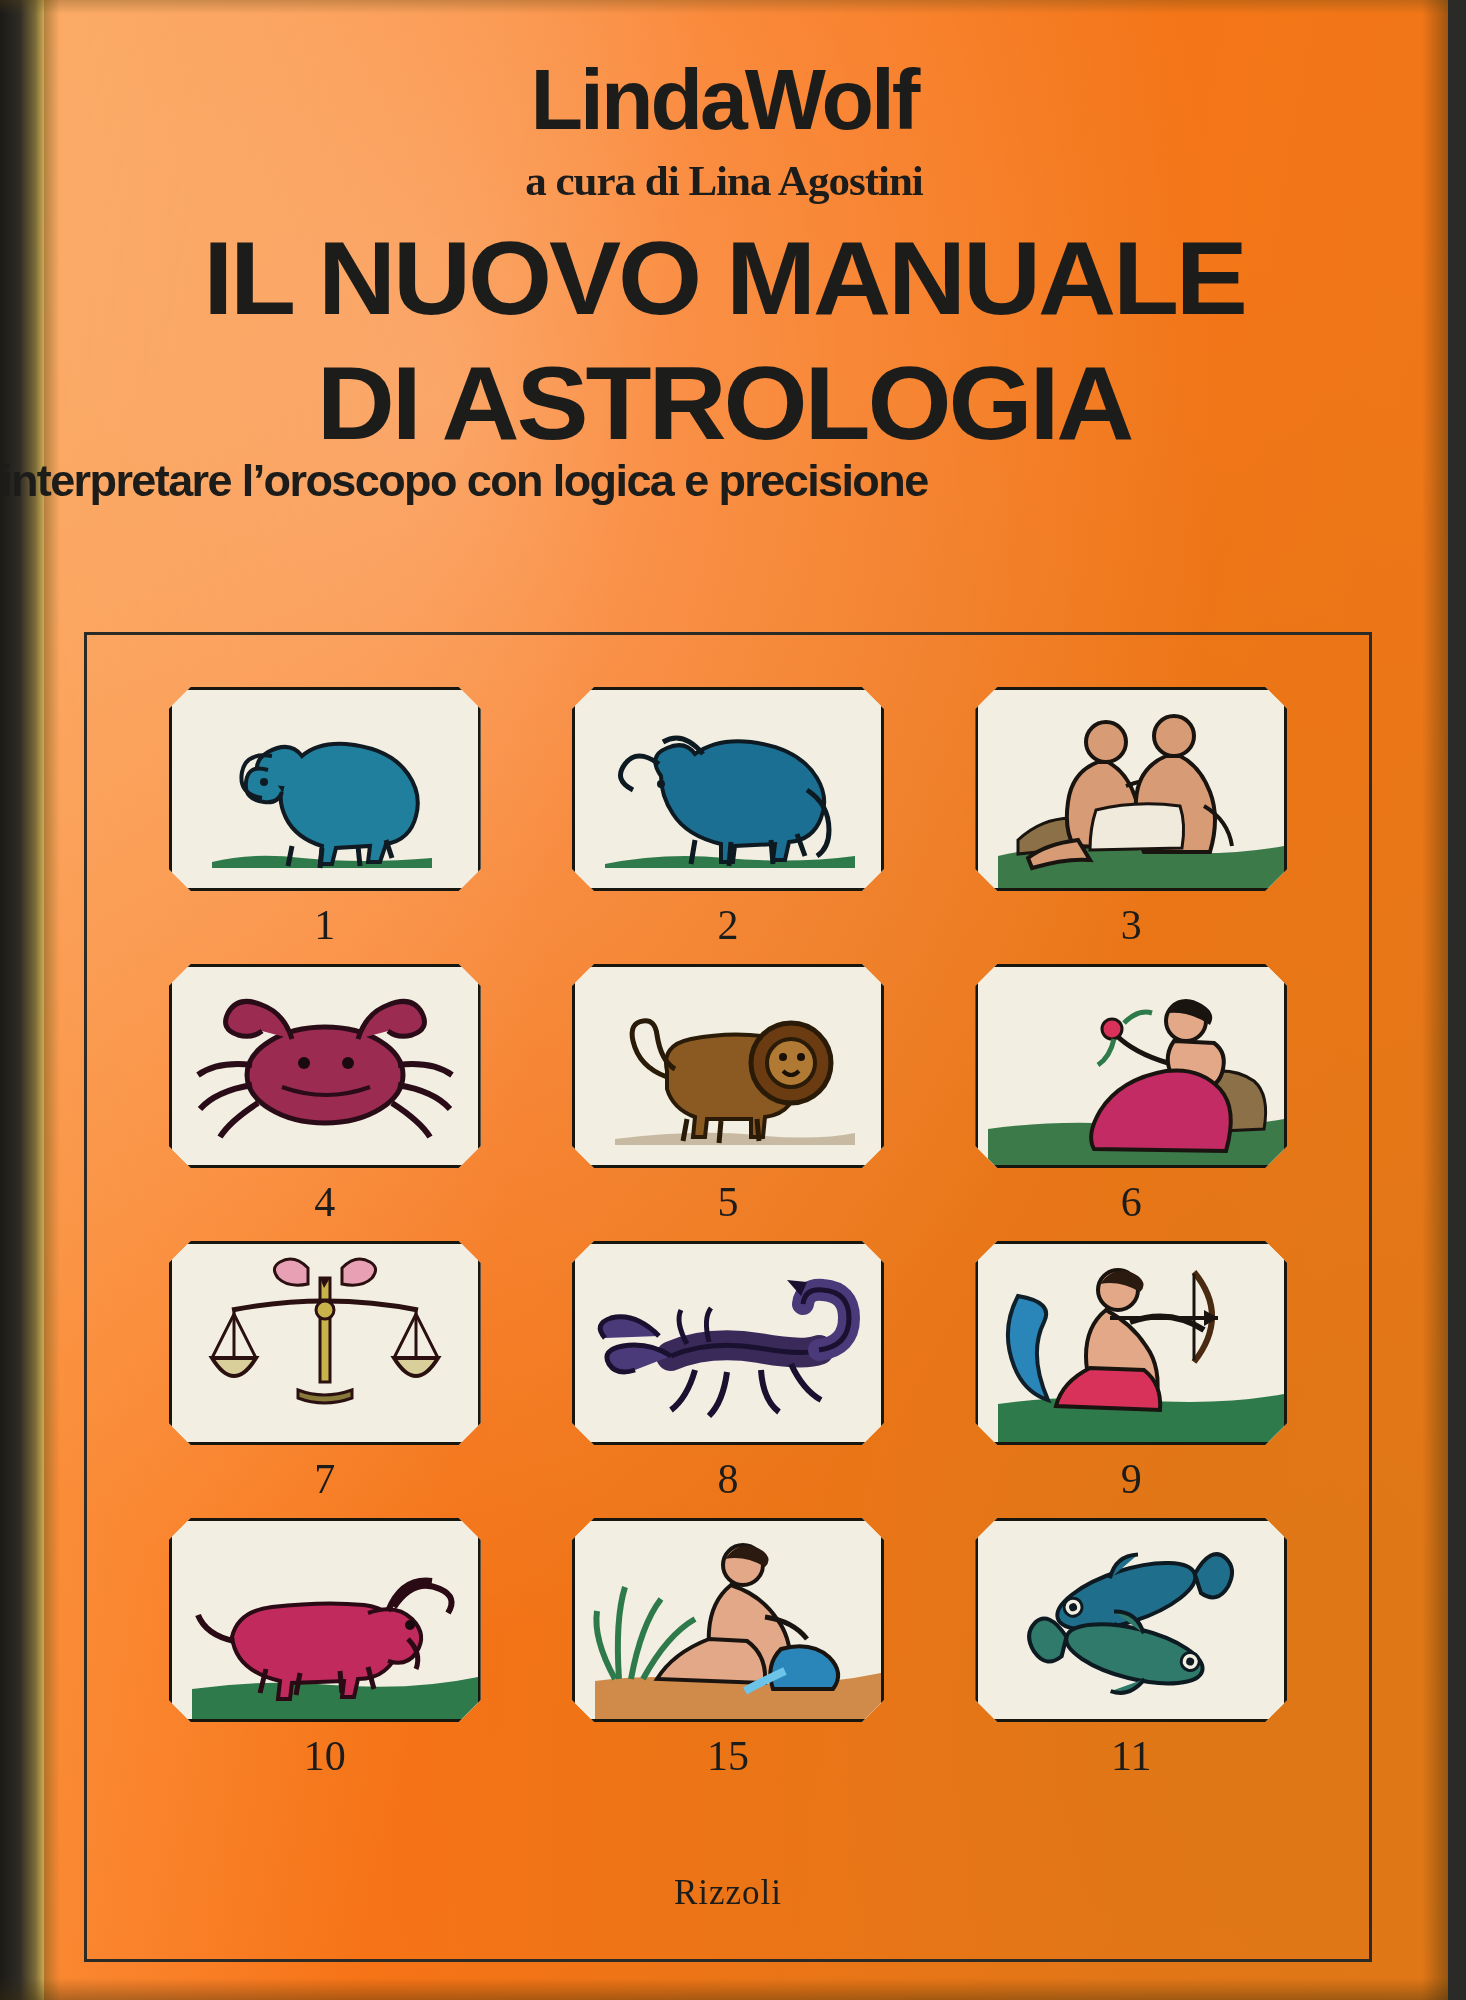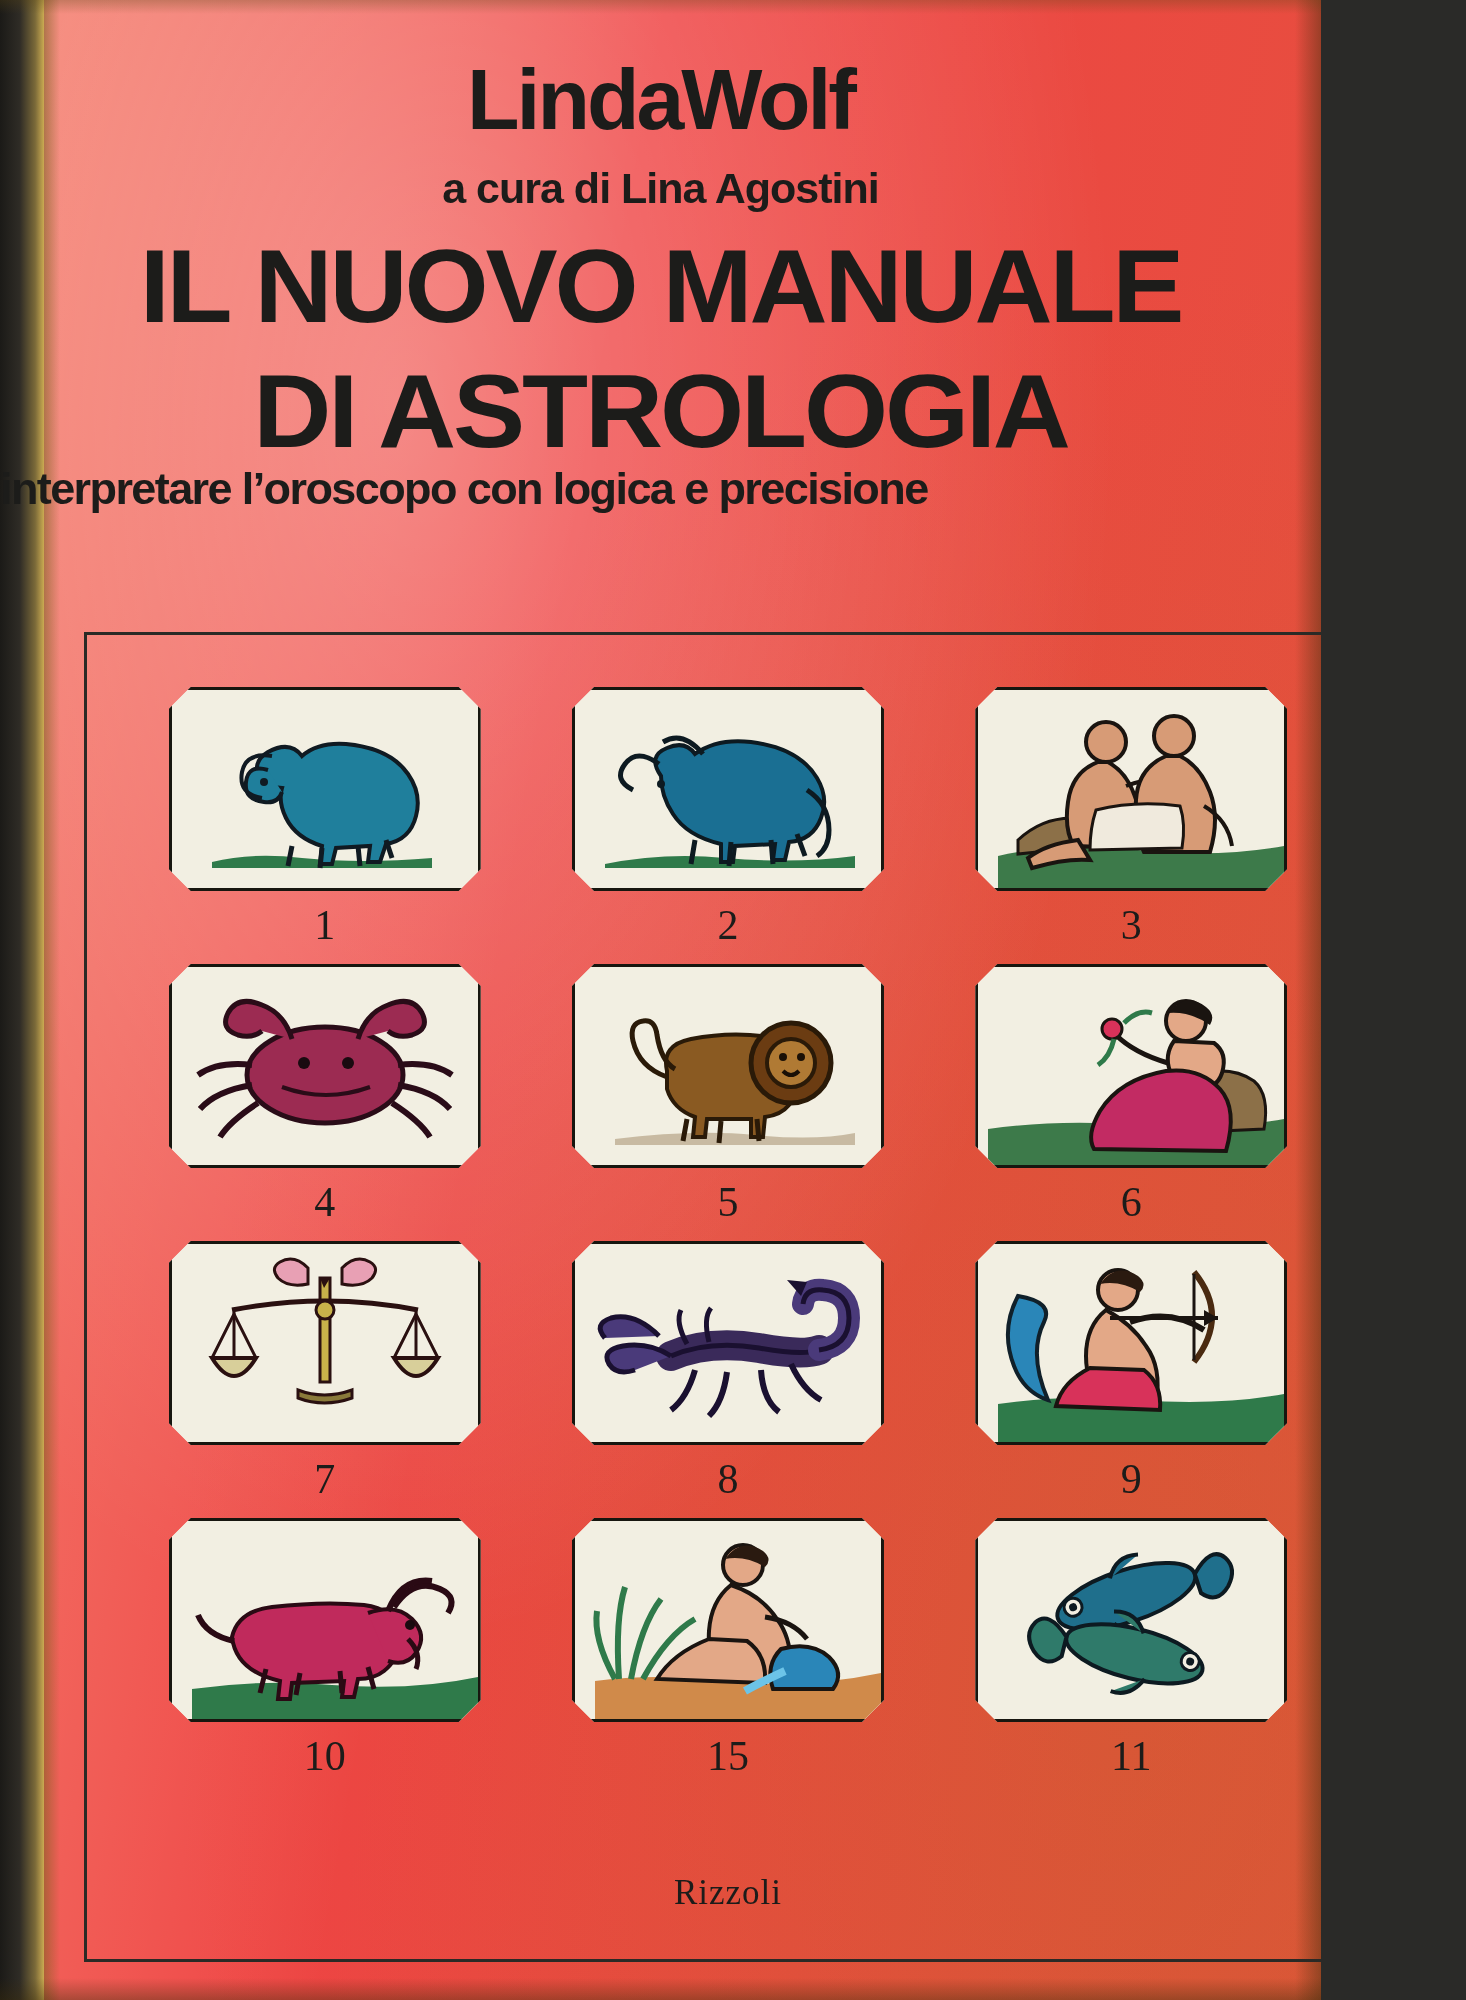--- a/index.html
+++ b/index.html
@@ -10,23 +10,23 @@
   body {
     width: 1466px;
     height: 2000px;
     overflow: hidden;
     font-family: "Liberation Sans", sans-serif;
   }
 
   
   #cover {
     position: relative;
-    width: 1321px;
+    width: 1448px;
     height: 2000px;
-    background: #ef4444;
+    background: #f97316;
     overflow: hidden;
   }
   
   #cover::before {
     content: "";
     position: absolute;
     inset: 0;
     background:
       radial-gradient(ellipse at 30% 20%, rgba(255,255,255,0.30), rgba(255,255,255,0) 55%),
       radial-gradient(ellipse at 85% 85%, rgba(160,120,20,0.22), rgba(160,120,20,0) 60%),
@@ -83,26 +83,26 @@
     text-align: center;
     font-family: "Liberation Sans", sans-serif;
     font-weight: bold;
     font-size: 86px;
     letter-spacing: -3px;
     color: #1c1c1a;
     line-height: 1.02;
   }
   .editor {
     text-align: center;
-    font-family: Liberation Sans, sans-serif;
+    font-family: Liberation Serif, serif;
     font-weight: bold;
     font-size: 43px;
     letter-spacing: -1px;
     color: #1c1c1a;
-    margin-top: 20px;
+    margin-top: 12px;
   }
   .title {
     text-align: center;
     font-family: "Liberation Sans", sans-serif;
     font-weight: bold;
     font-size: 104px;
     letter-spacing: -3px;
     color: #1c1c1a;
     line-height: 0.99;
     margin-top: 22px;

